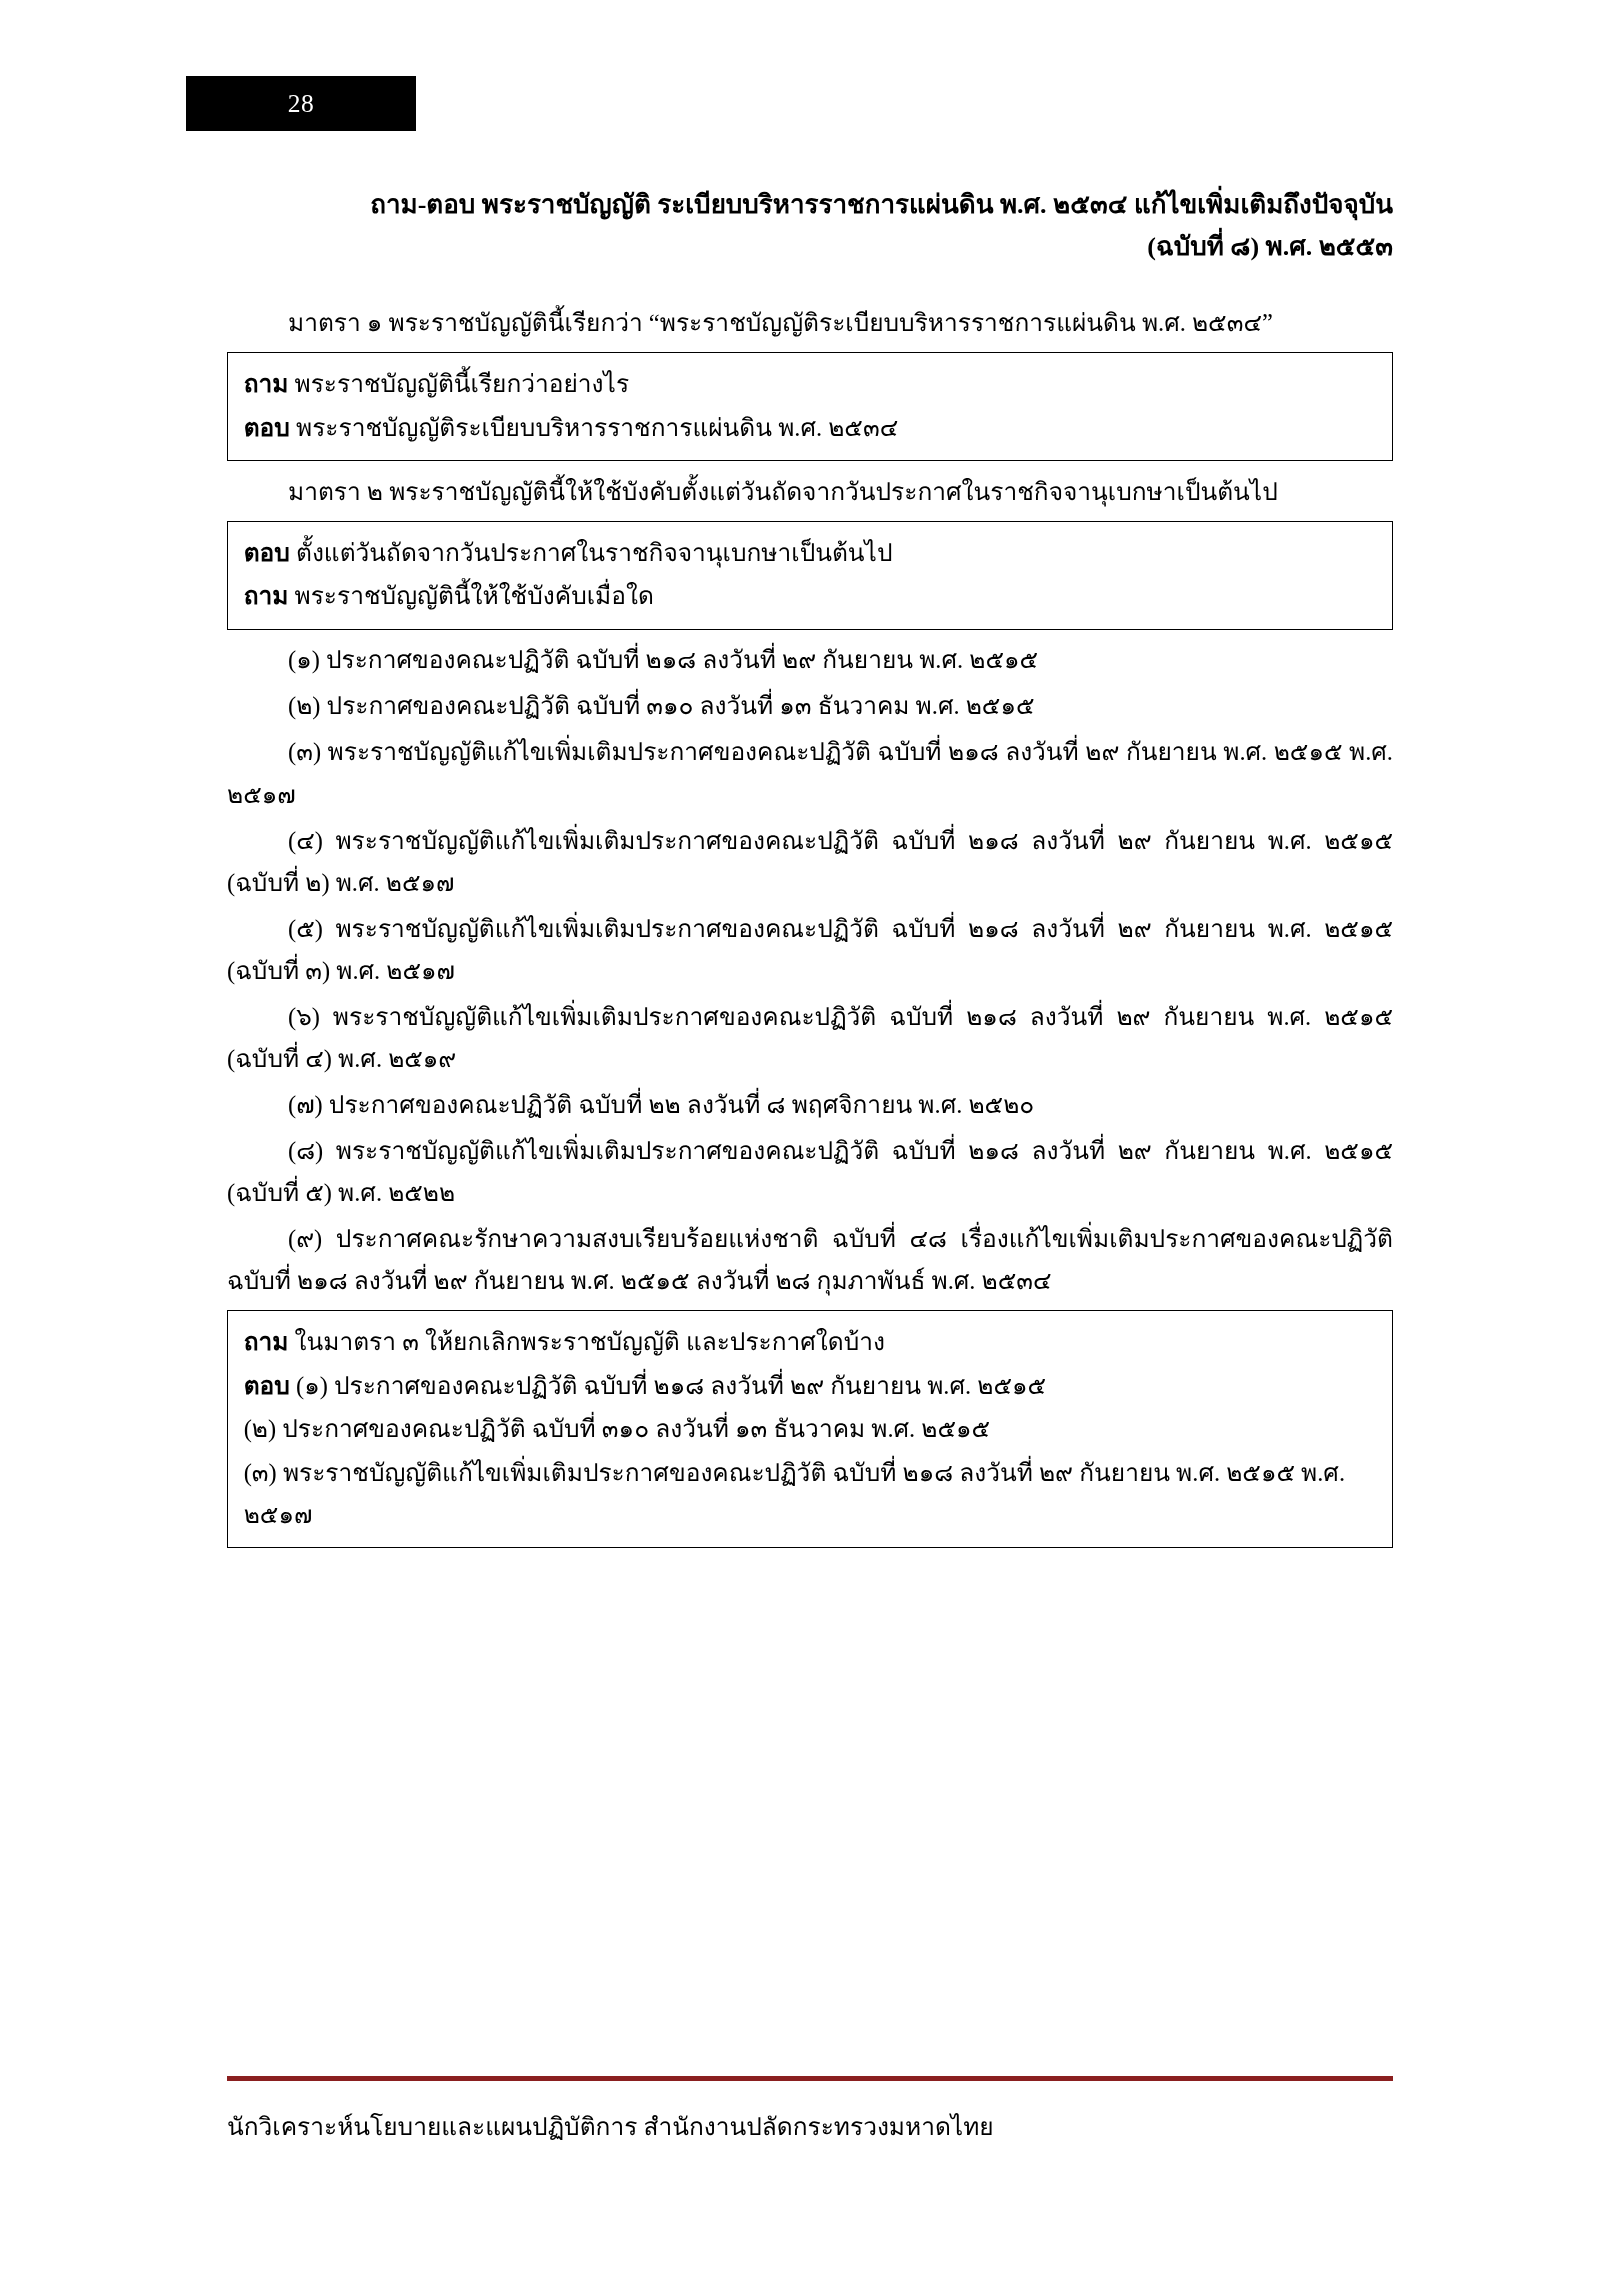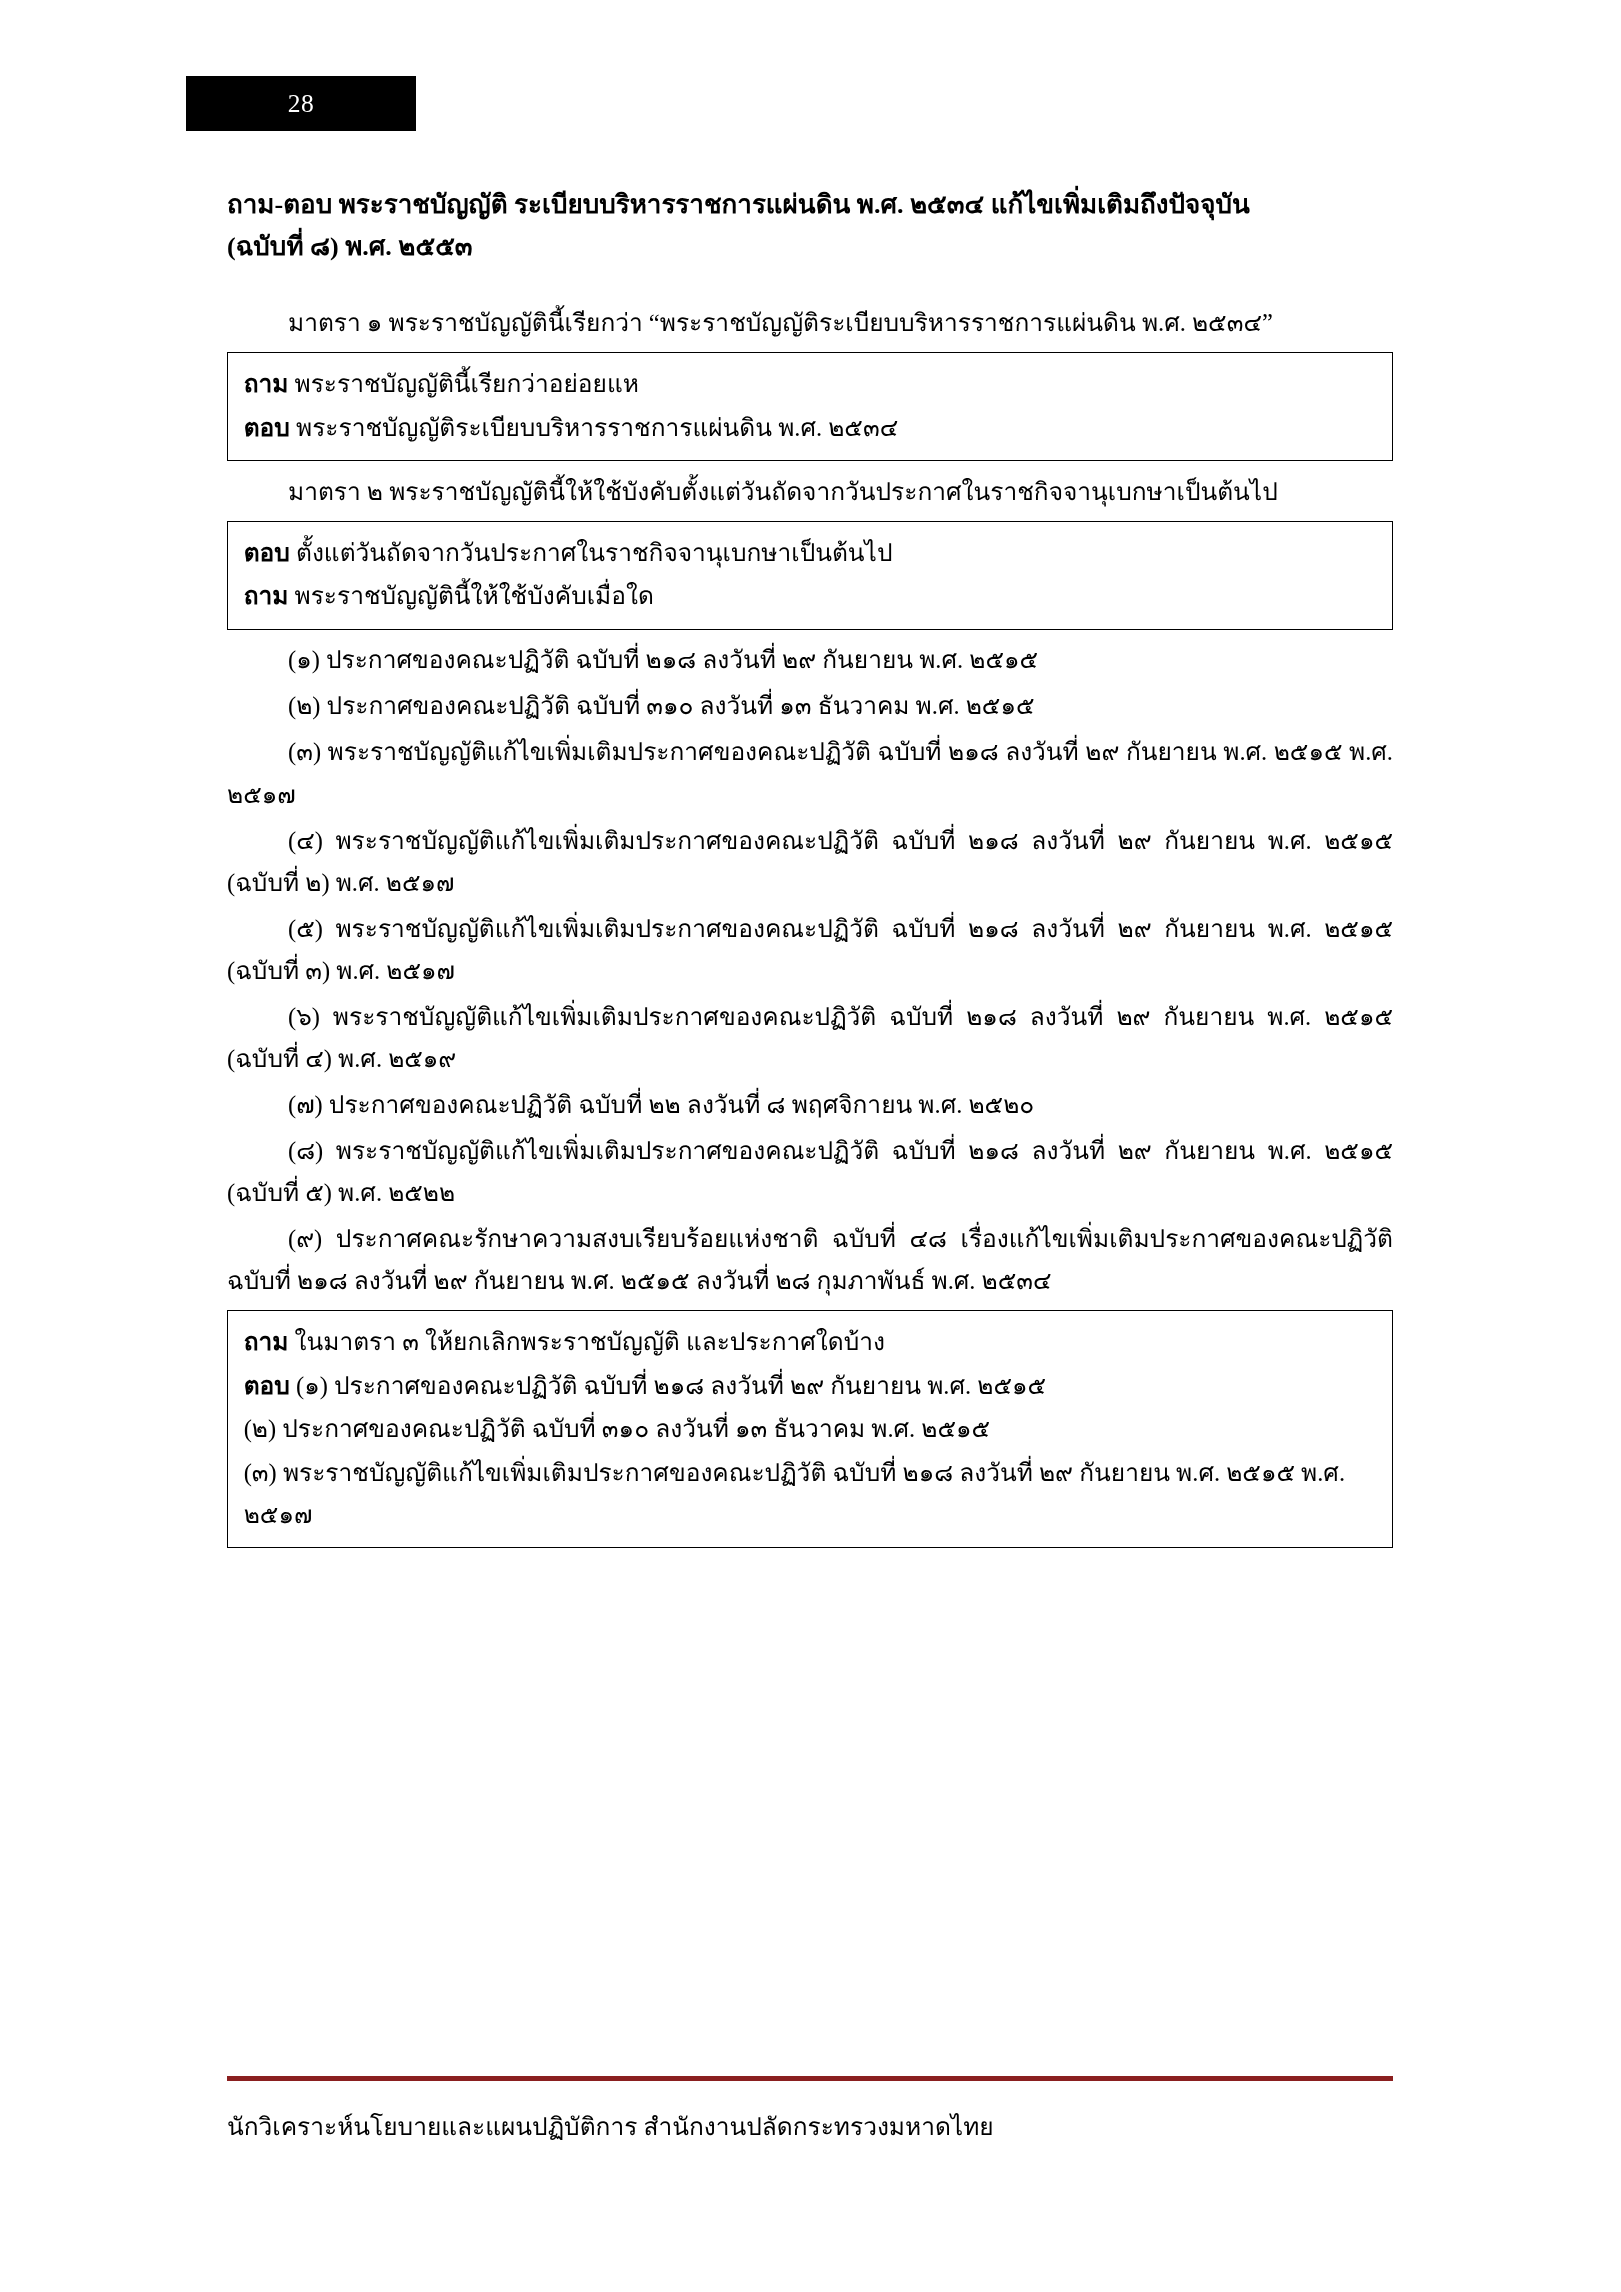--- a/index.html
+++ b/index.html
@@ -38,21 +38,21 @@
   }
 
   .content {
     position: absolute;
     left: 227px;
     top: 184px;
     width: 1166px;
   }
 
   .doc-title {
-    text-align: left;
+    text-align: right;
     font-size: 26px;
     font-weight: bold;
     line-height: 1.62;
     margin: 0 0 3.9px 0;
   }
   .doc-title .line2 {
     display: block;
   }
 
   .body-block {
@@ -121,21 +121,21 @@
     <div class="doc-title">
       <span>ถาม-ตอบ พระราชบัญญัติ ระเบียบบริหารราชการแผ่นดิน พ.ศ. ๒๕๓๔ แก้ไขเพิ่มเติมถึงปัจจุบัน</span>
       <span class="line2">(ฉบับที่ ๘) พ.ศ. ๒๕๕๓</span>
     </div>
 
     <div class="body-block">
 
       <p class="para">มาตรา ๑ พระราชบัญญัตินี้เรียกว่า “พระราชบัญญัติระเบียบบริหารราชการแผ่นดิน พ.ศ. ๒๕๓๔”</p>
 
       <div class="qa-box">
-        <p><span class="qa-label">ถาม</span><span> พระราชบัญญัตินี้เรียกว่าอย่อยแห</span></p>
+        <p><span class="qa-label">ถาม</span><span> พระราชบัญญัตินี้เรียกว่าอย่างไร</span></p>
         <p><span class="qa-label">ตอบ</span><span> พระราชบัญญัติระเบียบบริหารราชการแผ่นดิน พ.ศ. ๒๕๓๔</span></p>
       </div>
 
       <p class="para">มาตรา ๒ พระราชบัญญัตินี้ให้ใช้บังคับตั้งแต่วันถัดจากวันประกาศในราชกิจจานุเบกษาเป็นต้นไป</p>
 
       <div class="qa-box">
         <p><span class="qa-label">ตอบ</span><span> ตั้งแต่วันถัดจากวันประกาศในราชกิจจานุเบกษาเป็นต้นไป</span></p>
         <p><span class="qa-label">ถาม</span><span> พระราชบัญญัตินี้ให้ใช้บังคับเมื่อใด</span></p>
       </div>
 

